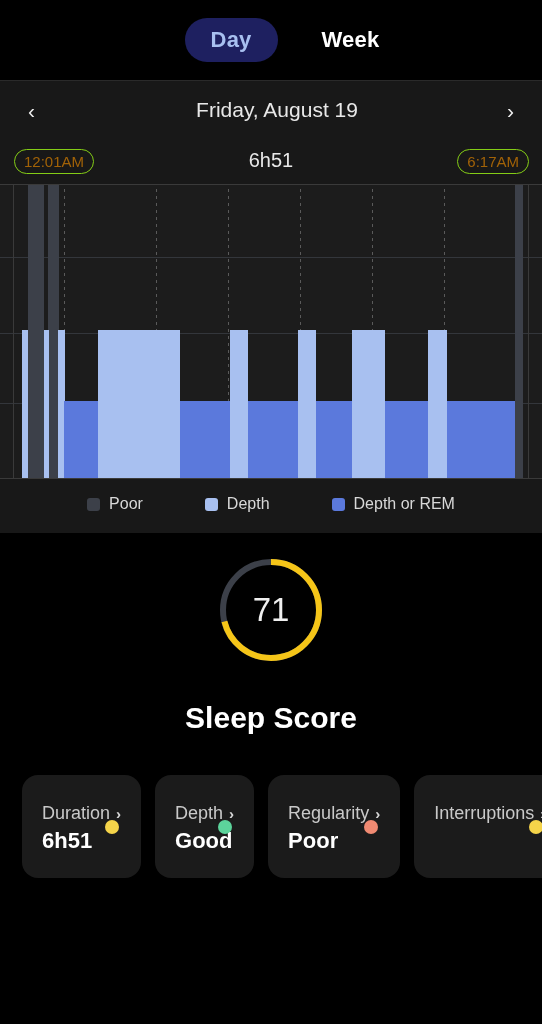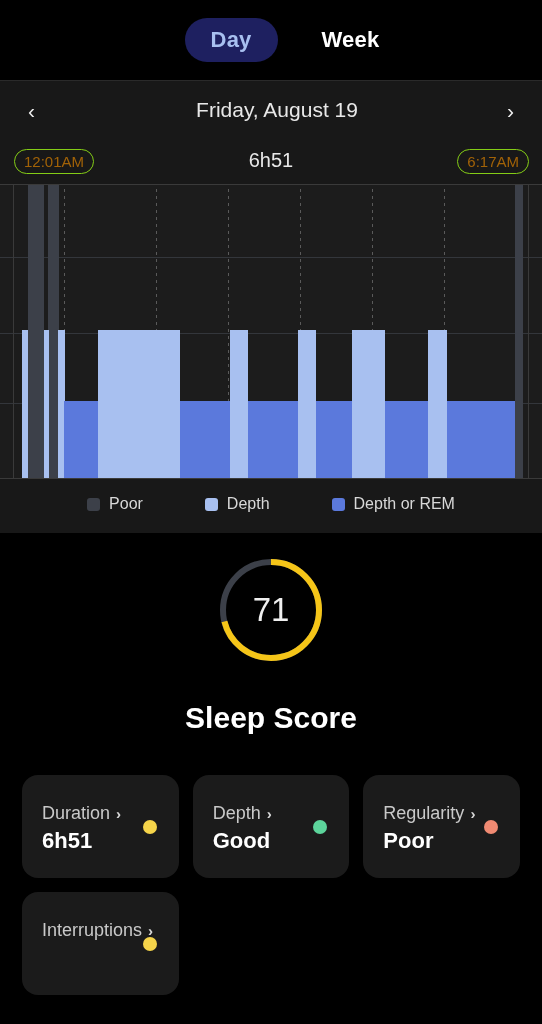--- a/index.html
+++ b/index.html
@@ -82,21 +82,21 @@
     position:absolute; inset:0; display:flex; align-items:center; justify-content:center;
     font-size:33px; color:#efefef; font-weight:normal;
   }
   .score-title {
     text-align:center; font-size:30px; font-weight:bold;
     color:#fff; margin-top:36px;
   }
 
   
   .cards {
-    display:grid; grid-template-columns:1fr 1fr 1fr; gap:14px;
+    display:grid; grid-template-columns:1fr 1fr 1fr 1fr; gap:14px;
     padding:40px 22px 0 22px;
   }
   .card {
     background:#1b1b1b; border-radius:16px; height:103px;
     padding:28px 20px 0 20px; position:relative;
   }
   .card-label {
     font-size:18px; color:#c9c9c9; display:flex; align-items:center; gap:6px;
   }
   .card-label .arw { font-size:15px; font-weight:bold; color:#d8d8d8; }

